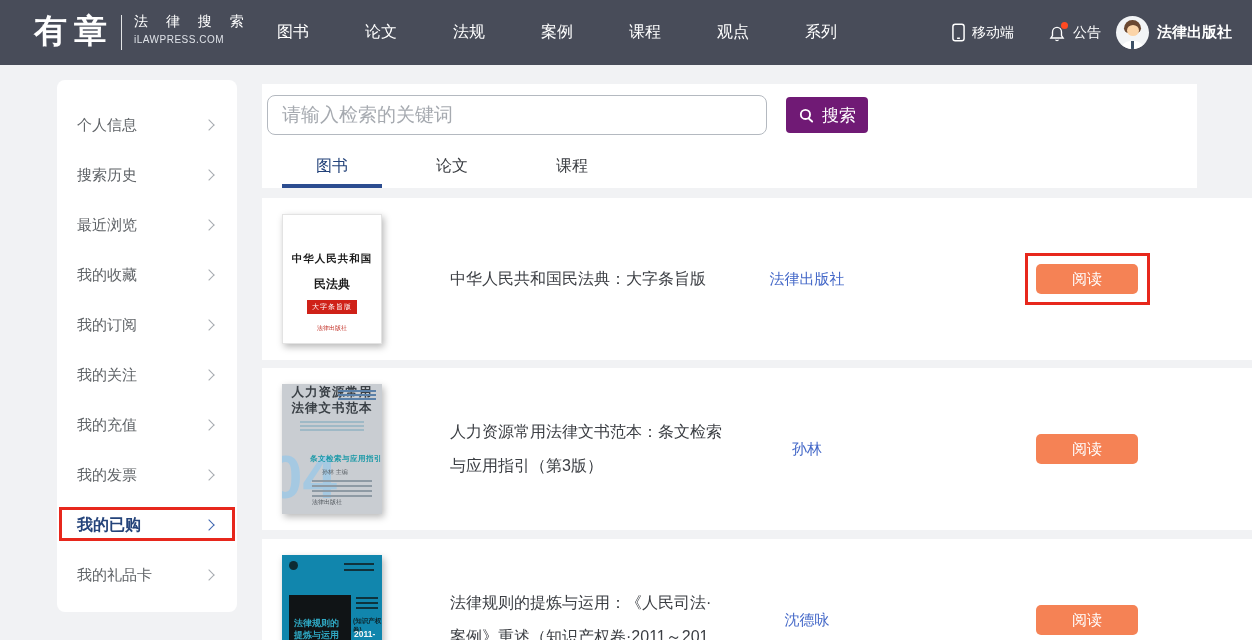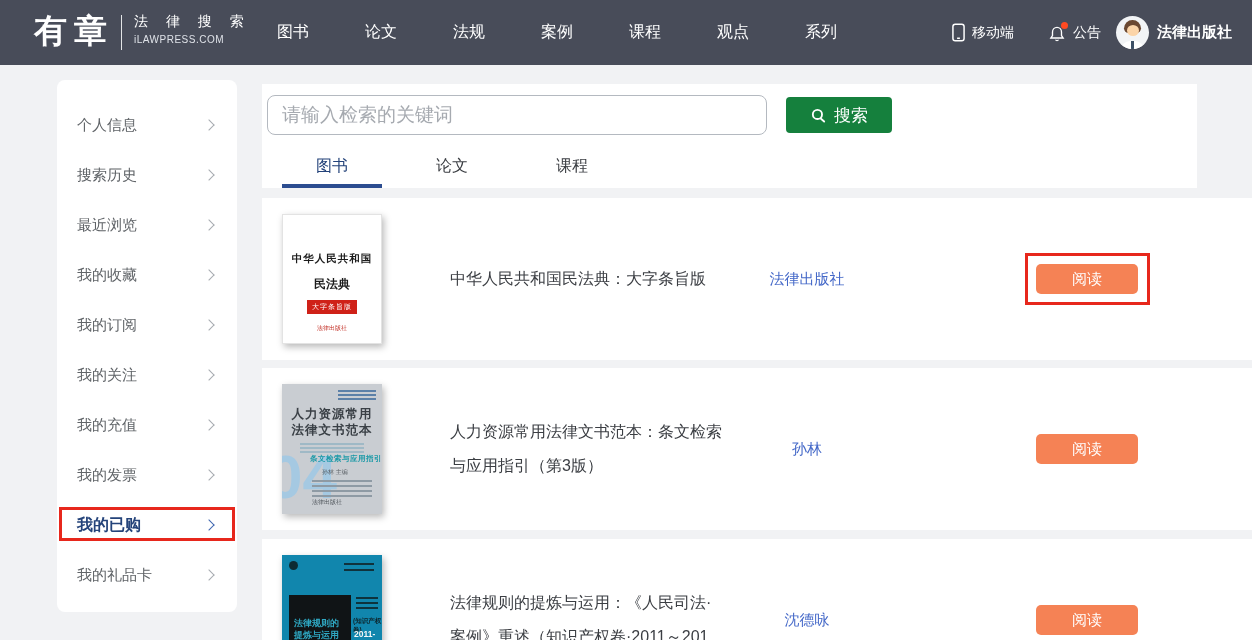--- a/index.html
+++ b/index.html
@@ -44,21 +44,21 @@
   .anno-side { position:absolute; left:2px; right:2px; top:7px; bottom:9px;
                border:3px solid #e7271c; pointer-events:none; }
 
   
   .main { position:absolute; left:262px; top:84px; width:935px; }
   .search-card { position:absolute; left:0; top:0; width:935px; height:104px; background:#fff; }
   .search-input { position:absolute; left:5px; top:11px; width:500px; height:40px; border:1px solid #b4b9c0;
                   border-radius:8px; padding:0 14px; font-size:19px; color:#333; outline:none;
                   font-family:"Liberation Sans","DejaVu Sans",sans-serif; }
   .search-input::placeholder { color:#a6aab0; }
-  .search-btn { position:absolute; left:524px; top:13px; width:106px; height:36px; background:#15803d;
+  .search-btn { position:absolute; left:524px; top:13px; width:82px; height:36px; background:#701a75;
                 border:none; border-radius:4px; color:#fff; font-size:17px; display:flex; align-items:center;
                 justify-content:center; gap:7px; cursor:pointer;
                 font-family:"Liberation Sans","DejaVu Sans",sans-serif; }
   .tabs { position:absolute; left:20px; bottom:0; display:flex; gap:20px; }
   .tab { position:relative; width:100px; height:44px; display:flex; align-items:center; justify-content:center;
          font-size:16px; color:#3a3d42; cursor:pointer; }
   .tab.active { color:#24437a; }
   .tab .underline { position:absolute; left:0; right:0; bottom:0; height:4px; background:#2c4d90; }
 
   .row { position:absolute; left:0; width:1041px; height:162px; background:#fff; }
@@ -81,21 +81,21 @@
              font-size:10.5px; color:#1c1c1c; letter-spacing:1px; }
   .cv1 .t2 { font-family:"Liberation Serif","DejaVu Serif",serif; font-weight:bold; font-size:12px; color:#1c1c1c; margin-top:10px; }
   .cv1 .badge { display:inline-block; margin-top:7px; background:#cf2118; color:#fff; font-size:7px;
                 padding:2px 5px; letter-spacing:1px; }
   .cv1 .mark { position:absolute; bottom:10px; left:0; right:0; font-size:6px; color:#c0271d; }
 
   
   .cv2 { background:#c9cdd2; }
   .cv2 .corner { position:absolute; right:6px; top:6px; width:38px; height:10px; display:flex; flex-direction:column; gap:2px; }
   .cv2 .corner i { display:block; height:2px; background:#5b80a8; }
-  .cv2 .t1 { margin-top:22px; text-align:center; font-weight:bold; font-size:12.5px; color:#3a4046; letter-spacing:1px; line-height:16px; }
+  .cv2 .t1 { text-align:center; font-weight:bold; font-size:12.5px; color:#3a4046; letter-spacing:1px; line-height:16px; }
   .cv2 .rules { margin:5px auto 0; width:64px; }
   .cv2 .rules i { display:block; height:2px; background:#9fb9c6; margin-bottom:2px; }
   .cv2 .num { position:absolute; left:-14px; bottom:8px; font-size:62px; font-weight:bold; color:#a5c9e2; line-height:58px; }
   .cv2 .sub { position:absolute; left:28px; top:70px; font-size:7.5px; font-weight:bold; color:#1d9aa8; letter-spacing:.5px; }
   .cv2 .by { position:absolute; left:40px; top:84px; font-size:6px; color:#5a6066; }
   .cv2 .list { position:absolute; left:30px; top:96px; width:60px; }
   .cv2 .list i { display:block; height:2px; background:#8e9aa4; margin-bottom:3px; }
   .cv2 .mark { position:absolute; bottom:7px; left:30px; font-size:6px; color:#4a5056; }
 
   

